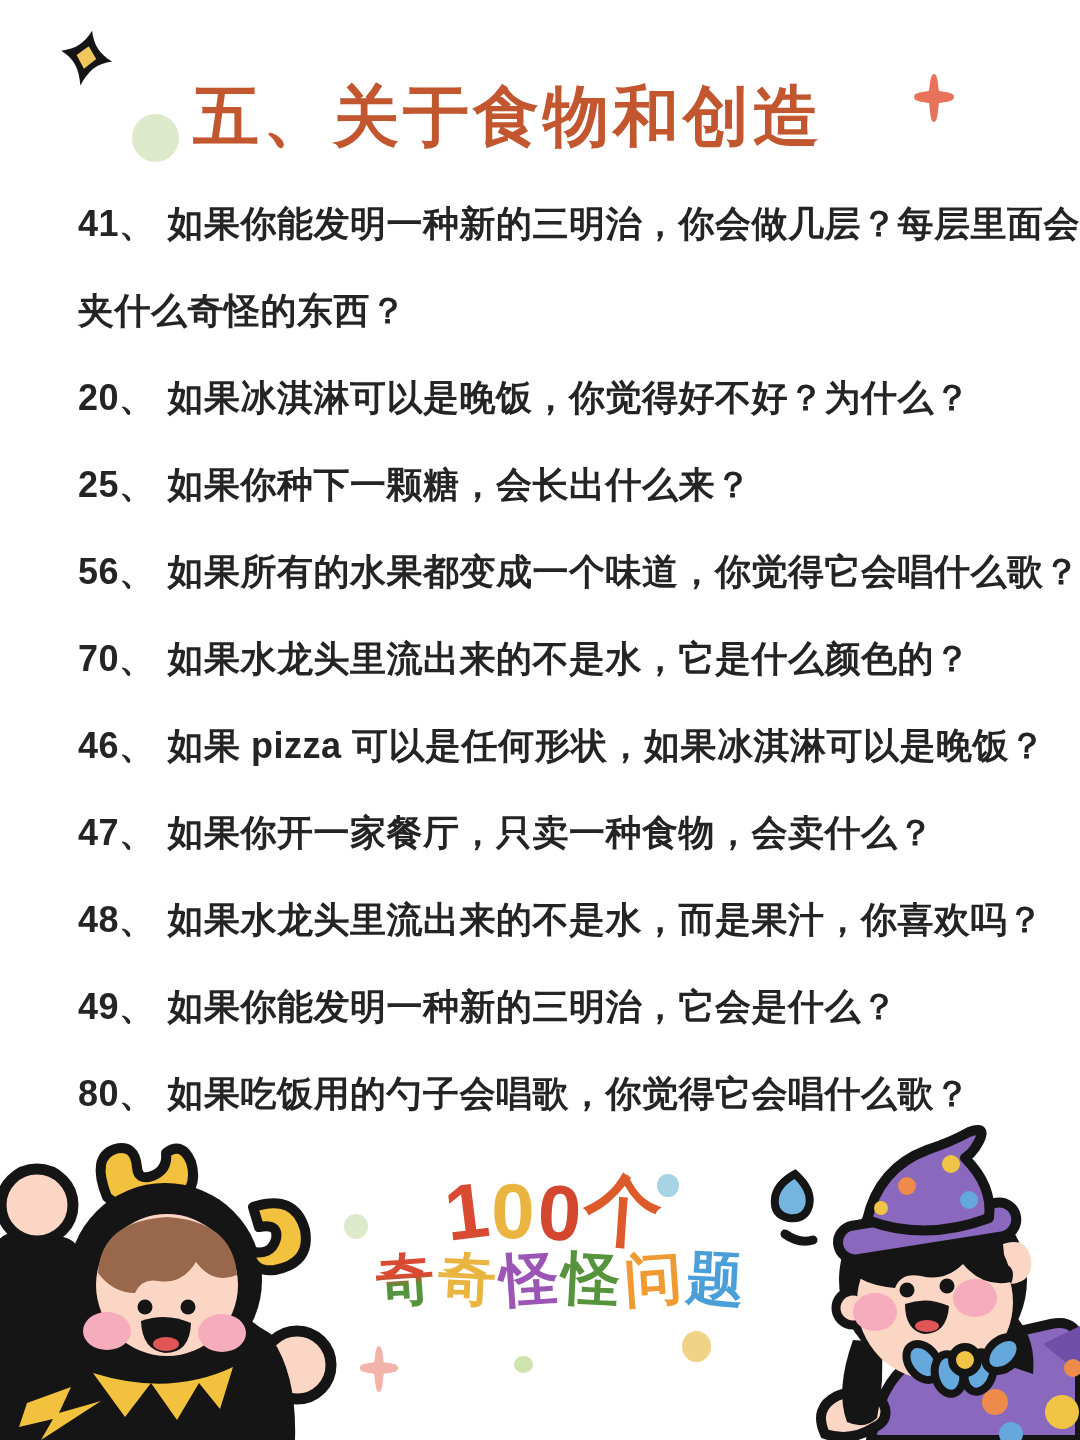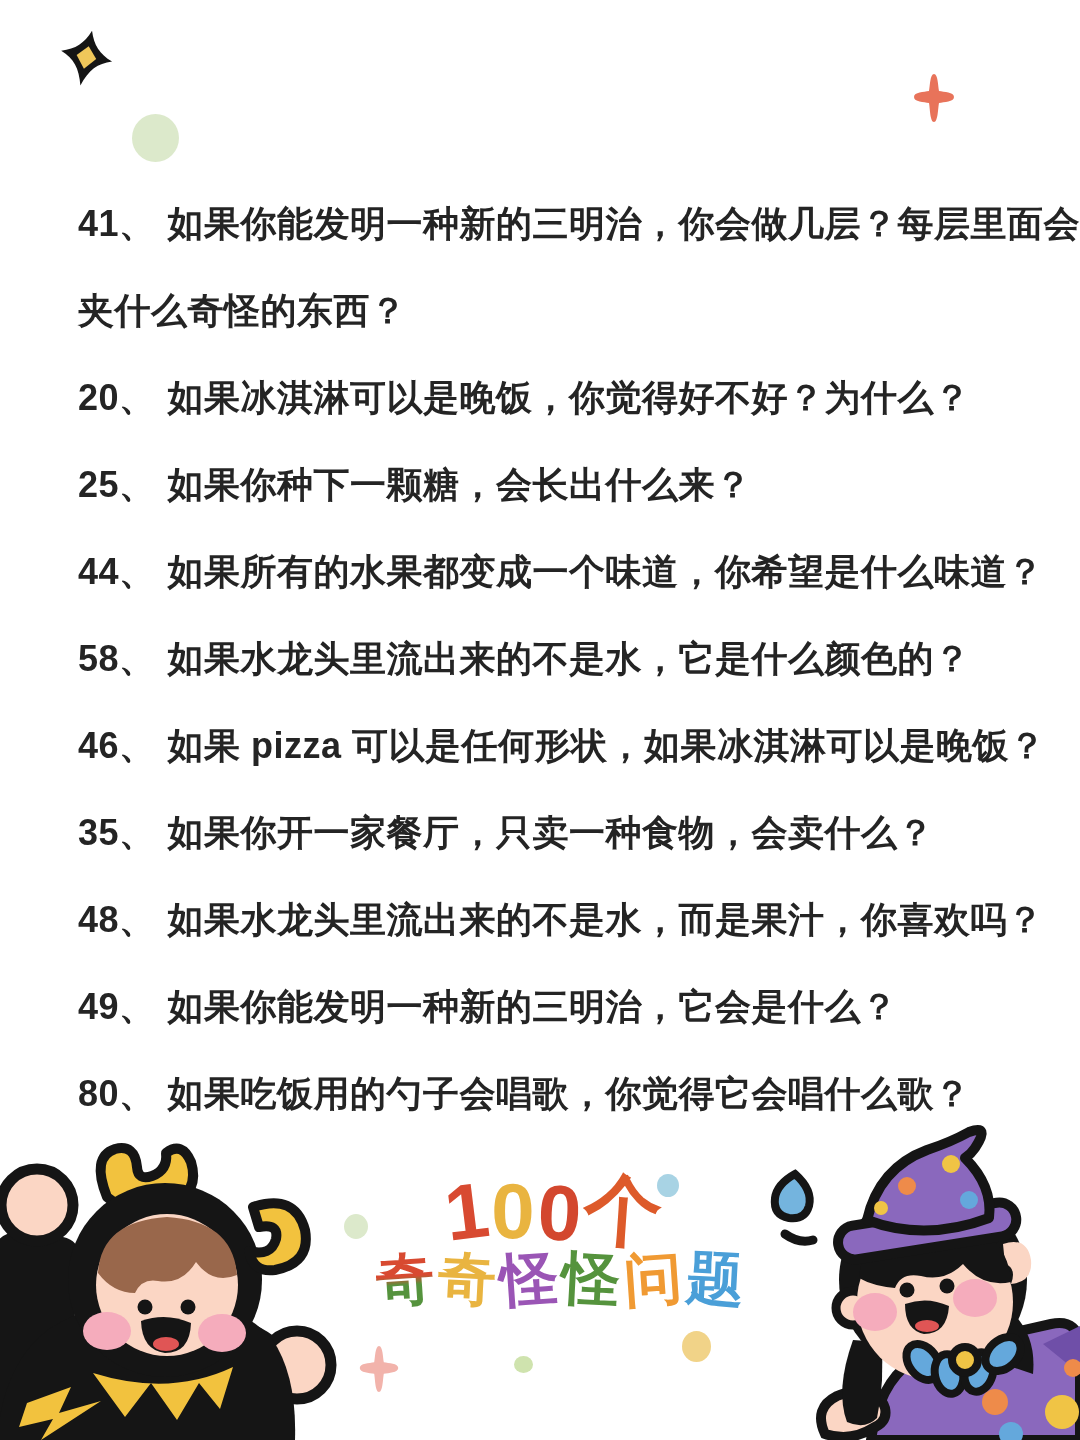--- a/index.html
+++ b/index.html
@@ -62,34 +62,37 @@
 
   <svg class="deco" style="left:58px;top:28px;" width="56" height="62" viewBox="0 0 56 62">
     <g transform="rotate(12 28 31)">
       <path d="M28 2 C33 16 40 23 54 28 C40 33 33 41 28 58 C23 41 16 33 2 28 C16 23 23 16 28 2 Z" fill="#151515"></path>
       <path d="M28 18 L38 29 L28 41 L18 29 Z" fill="#f0c75a"></path>
     </g>
   </svg>
 
   <div class="deco dot" style="left: 132px; top: 114px; width: 47px; height: 48px; background: rgb(220, 233, 203);"></div>
 
+  <h1 class="title" style="color: rgb(193, 86, 47);">
+    <span>五、</span><span>关于食物和创造</span>
+  </h1>
 
   <svg class="deco" style="left:910px;top:72px;" width="48" height="52" viewBox="0 0 48 52">
     <path d="M24 2 C28 2 28 14 29 19 C34 20 44 20 44 25 C44 30 34 30 29 31 C28 36 28 50 24 50 C20 50 20 36 19 31 C14 30 4 30 4 25 C4 20 14 20 19 19 C20 14 20 2 24 2 Z" fill="#e8735a"></path>
   </svg>
 
   <div class="questions" style="color: rgb(36, 36, 36);">
       <p><span class="q-label">41、</span><span>如果你能发明一种新的三明治，你会做几层？每层里面会
 夹什么奇怪的东西？</span></p>
       <p><span class="q-label">20、</span><span>如果冰淇淋可以是晚饭，你觉得好不好？为什么？</span></p>
       <p><span class="q-label">25、</span><span>如果你种下一颗糖，会长出什么来？</span></p>
-      <p><span class="q-label">44、</span><span>如果所有的水果都变成一个味道，你希望是什么味道？</span></p>
-      <p><span class="q-label">58、</span><span>如果水龙头里流出来的不是水，它是什么颜色的？</span></p>
+      <p><span class="q-label">56、</span><span>如果所有的水果都变成一个味道，你觉得它会唱什么歌？</span></p>
+      <p><span class="q-label">70、</span><span>如果水龙头里流出来的不是水，它是什么颜色的？</span></p>
       <p><span class="q-label">46、</span><span>如果 pizza 可以是任何形状，如果冰淇淋可以是晚饭？</span></p>
-      <p><span class="q-label">35、</span><span>如果你开一家餐厅，只卖一种食物，会卖什么？</span></p>
+      <p><span class="q-label">47、</span><span>如果你开一家餐厅，只卖一种食物，会卖什么？</span></p>
       <p><span class="q-label">48、</span><span>如果水龙头里流出来的不是水，而是果汁，你喜欢吗？</span></p>
       <p><span class="q-label">49、</span><span>如果你能发明一种新的三明治，它会是什么？</span></p>
       <p><span class="q-label">80、</span><span>如果吃饭用的勺子会唱歌，你觉得它会唱什么歌？</span></p>
     </div>
 
   <p class="footer-count"><span style="color: rgb(216, 74, 49);">1</span><span style="color: rgb(233, 180, 64);">0</span><span style="color: rgb(211, 71, 46);">0</span><span style="color: rgb(221, 90, 42);">个</span></p>
   <p class="footer-subtitle"><span class="grad-char" style="color: rgb(216, 74, 49); background-image: linear-gradient(rgb(216, 74, 49) 45%, rgb(85, 147, 61) 58%);">奇</span><span style="color: rgb(233, 180, 64);">奇</span><span style="color: rgb(154, 85, 181);">怪</span><span style="color: rgb(85, 147, 61);">怪</span><span style="color: rgb(240, 154, 51);">问</span><span style="color: rgb(74, 159, 216);">题</span></p>
 
   <div class="deco dot" style="left: 344px; top: 1214px; width: 24px; height: 25px; background: rgb(220, 233, 203);"></div>
   <div class="deco dot" style="left: 657px; top: 1174px; width: 22px; height: 23px; background: rgb(168, 211, 228);"></div>

